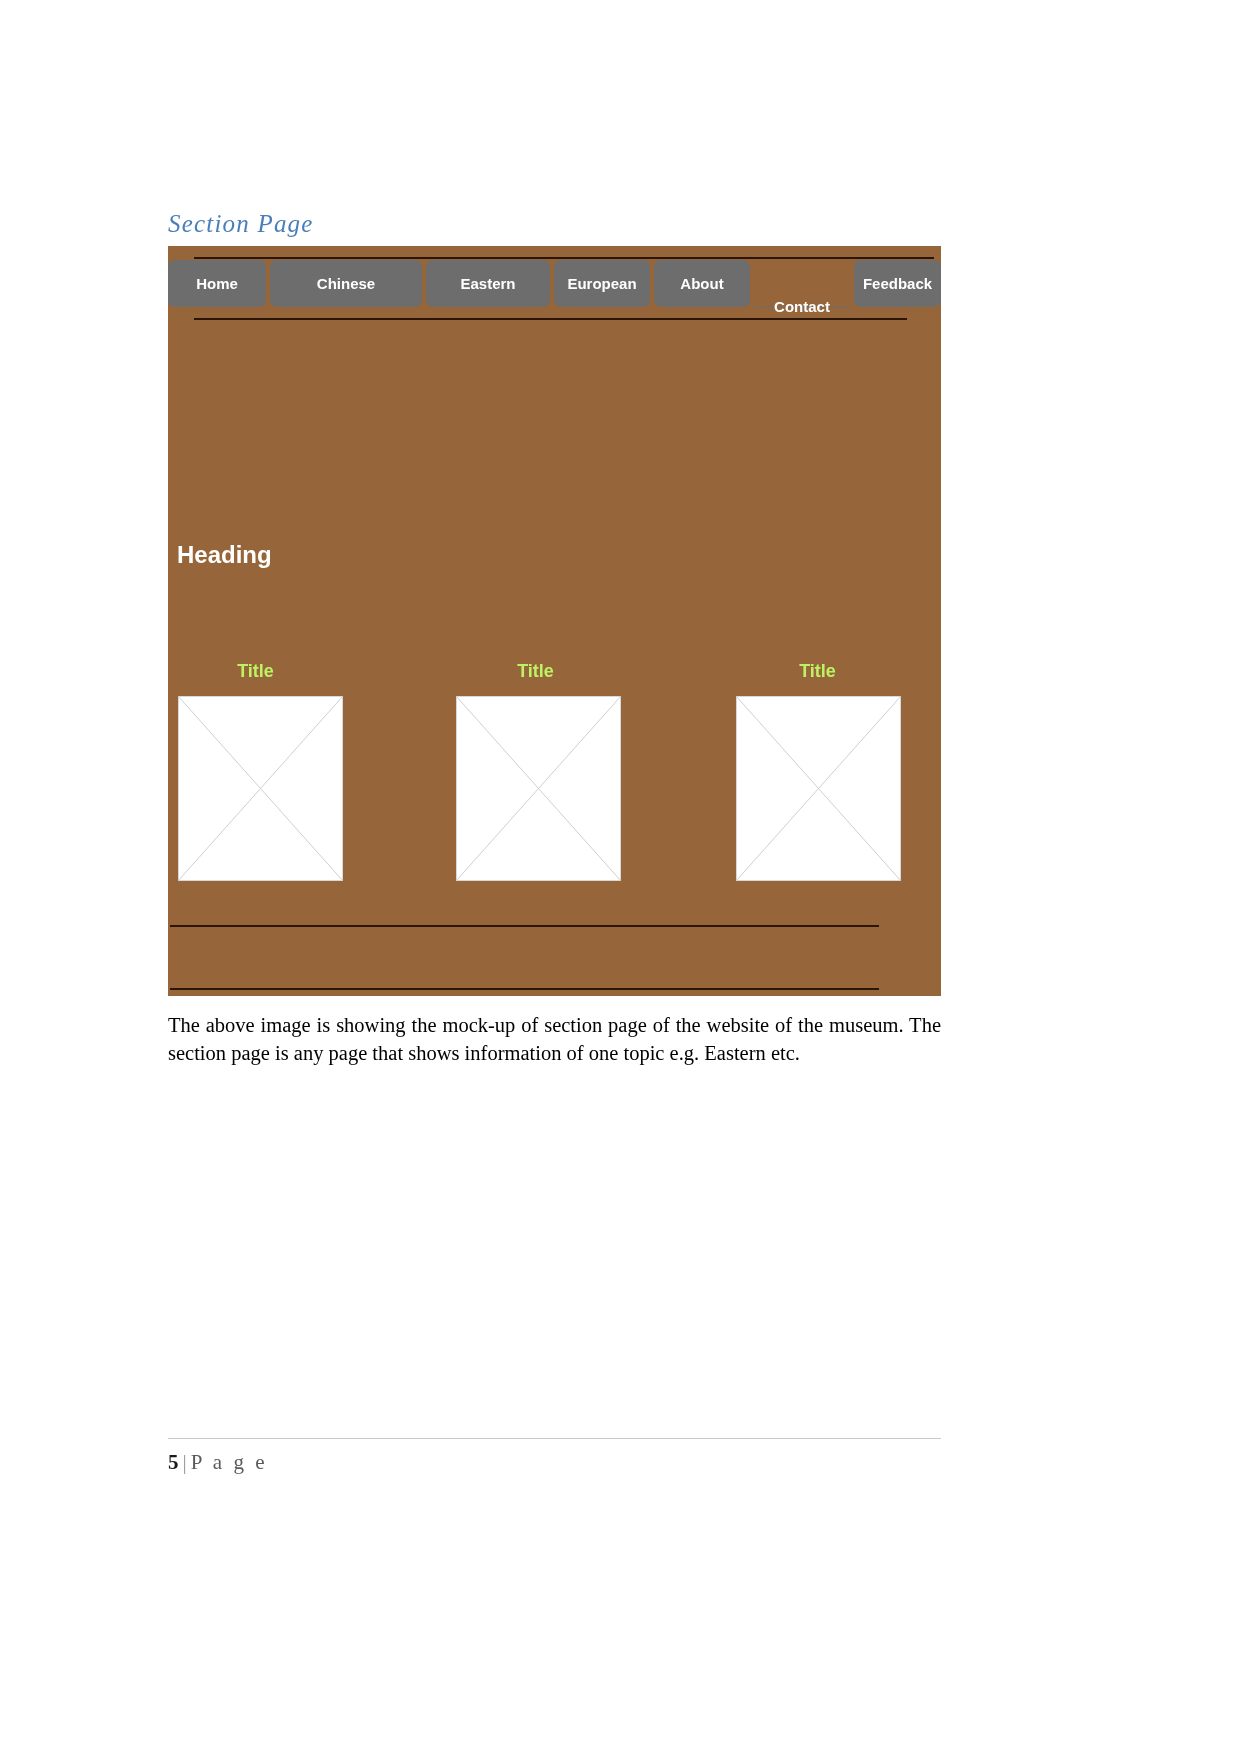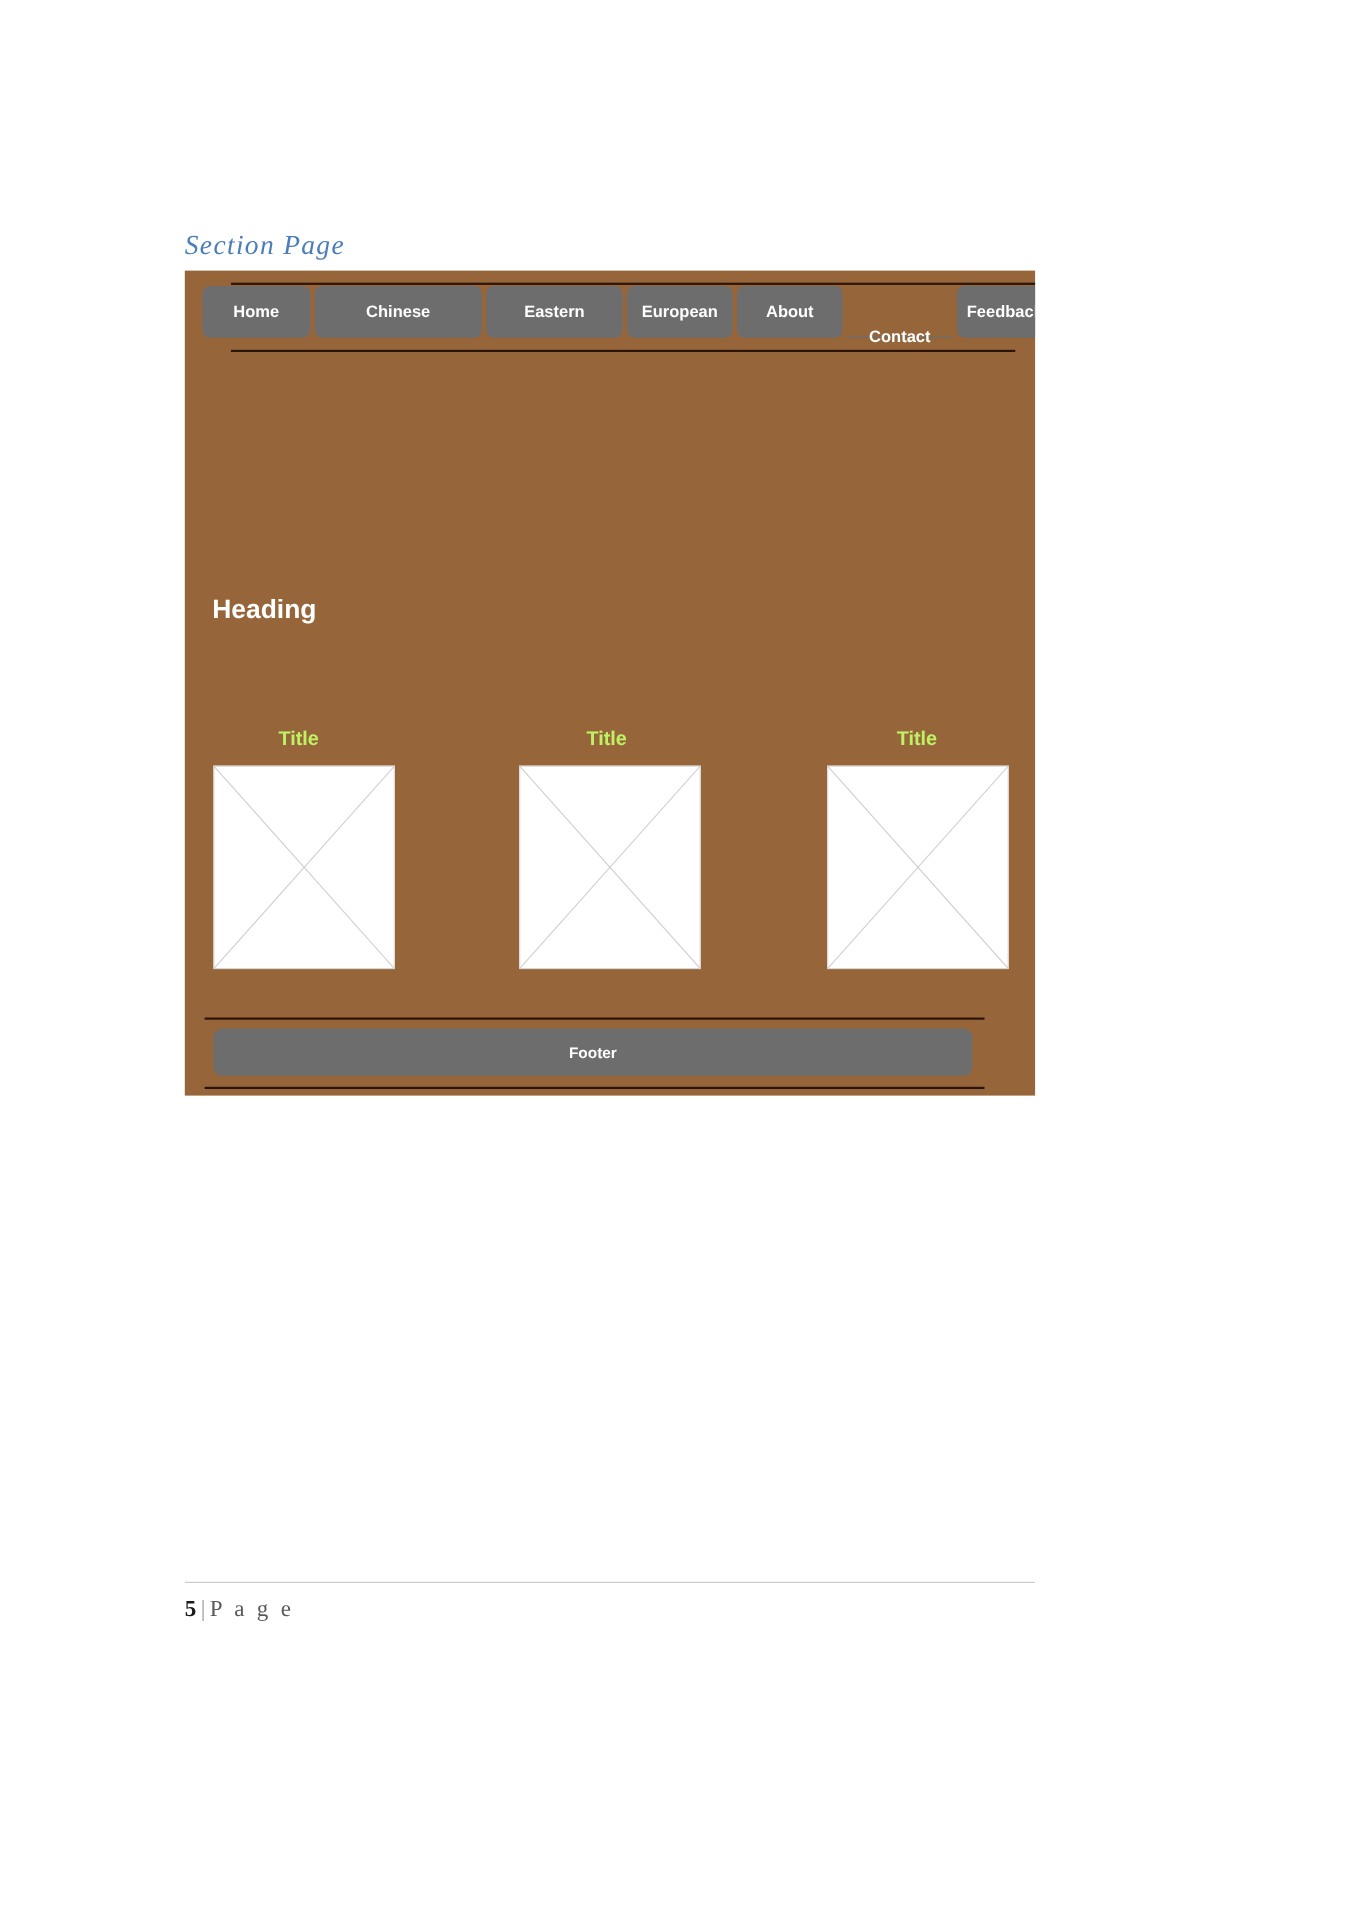--- a/index.html
+++ b/index.html
@@ -43,21 +43,21 @@
     position: absolute;
     left: 168px;
     top: 246px;
     width: 773px;
     height: 750px;
     background: #96663a;
     overflow: hidden;
   }
   .mockup-inner {
     position: absolute;
-    left: 16px; top: 0;
+    left: 0; top: 0;
     width: 773px;
     height: 750px;
   }
 
   
   .nav-rule {
     position: absolute;
     left: 26px;
     top: 11px;
     width: 740px;
@@ -310,29 +310,27 @@
               <rect x="0.5" y="0.5" width="164" height="184" fill="#ffffff" stroke="#d8d8d8" stroke-width="1"></rect>
               <line x1="0" y1="0" x2="165" y2="185" stroke="#cfcfcf" stroke-width="1"></line>
               <line x1="165" y1="0" x2="0" y2="185" stroke="#cfcfcf" stroke-width="1"></line>
             </svg>
           </div>
         </div>
       </div>
 
       <div class="footer-rule"></div>
 
-      <div class="mock-footer">
-        <span>Footer</span>
-      </div>
 
       <div class="bottom-rule"></div>
 
     </div>
   </div>
 
+  <div class="para para-1">The above image is showing the mock-up of section page of the website of the museum. The section page is any page that shows information of one topic e.g. Eastern etc.</div>
 
 
   <div class="page-foot-rule"></div>
   <div class="page-foot">
     <span class="pnum">5</span><span class="sep">|</span><span class="pword">P a g e</span>
   </div>
 
 </div>
 
 </body></html>

